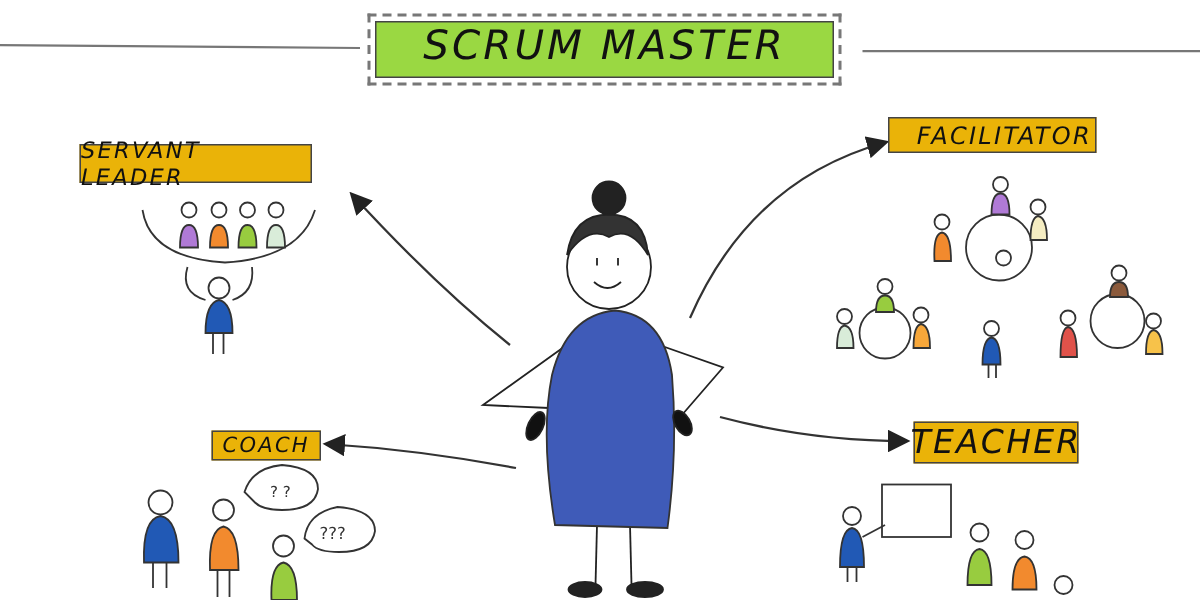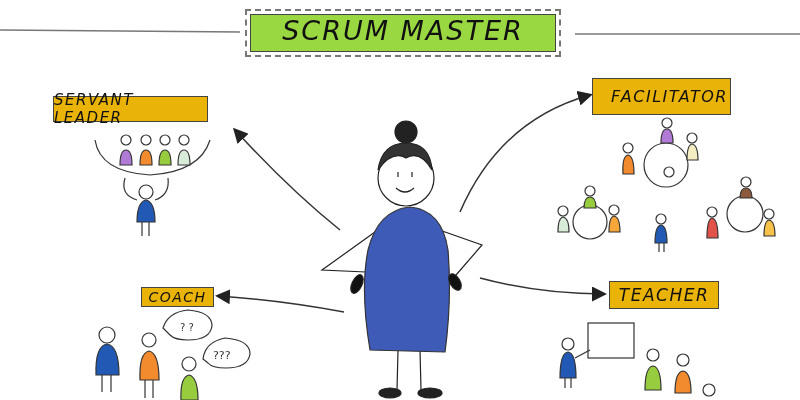--- a/index.html
+++ b/index.html
@@ -11,26 +11,26 @@
     .title-box { width: 100%; height: 100%; background: #9ad842; border: 1.5px solid #444;
                  box-sizing: border-box; display: flex; justify-content: center; }
     .title-text { font-family: "DejaVu Sans", sans-serif; font-style: oblique; font-size: 27px;
                   letter-spacing: 2px; color: #111; font-weight: normal; }
     .label { position: absolute; background: #eab308; border: 1.5px solid #444; box-sizing: border-box;
              display: flex; align-items: center; justify-content: center; }
     .label span { font-family: "DejaVu Sans", sans-serif; font-style: oblique; color: #111;
                   letter-spacing: 1.5px; }
     #lbl-servant { left: 53px; top: 96px; width: 155px; height: 26px; }
     #lbl-servant span { font-size: 15px; }
-    #lbl-facil { left: 592px; top: 78px; width: 139px; height: 37px; padding-left: 16px; }
+    #lbl-facil { left: 592px; top: 78px; width: 139px; height: 24px; padding-left: 16px; }
     #lbl-facil span { font-size: 16px; }
     #lbl-coach { left: 141px; top: 287px; width: 73px; height: 20px; }
     #lbl-coach span { font-size: 14px; }
     #lbl-teacher { left: 609px; top: 281px; width: 110px; height: 28px; }
-    #lbl-teacher span { font-size: 17px; }
+    #lbl-teacher span { font-size: 22px; }
     svg { position: absolute; left: 0; top: 0; }
   </style>
 </head>
 <body>
 
 <div class="canvas">
 
   <svg width="800" height="400" viewBox="0 0 800 400">
     <defs>
       <marker id="ah" markerWidth="10" markerHeight="10" refX="8" refY="5" orient="auto">

